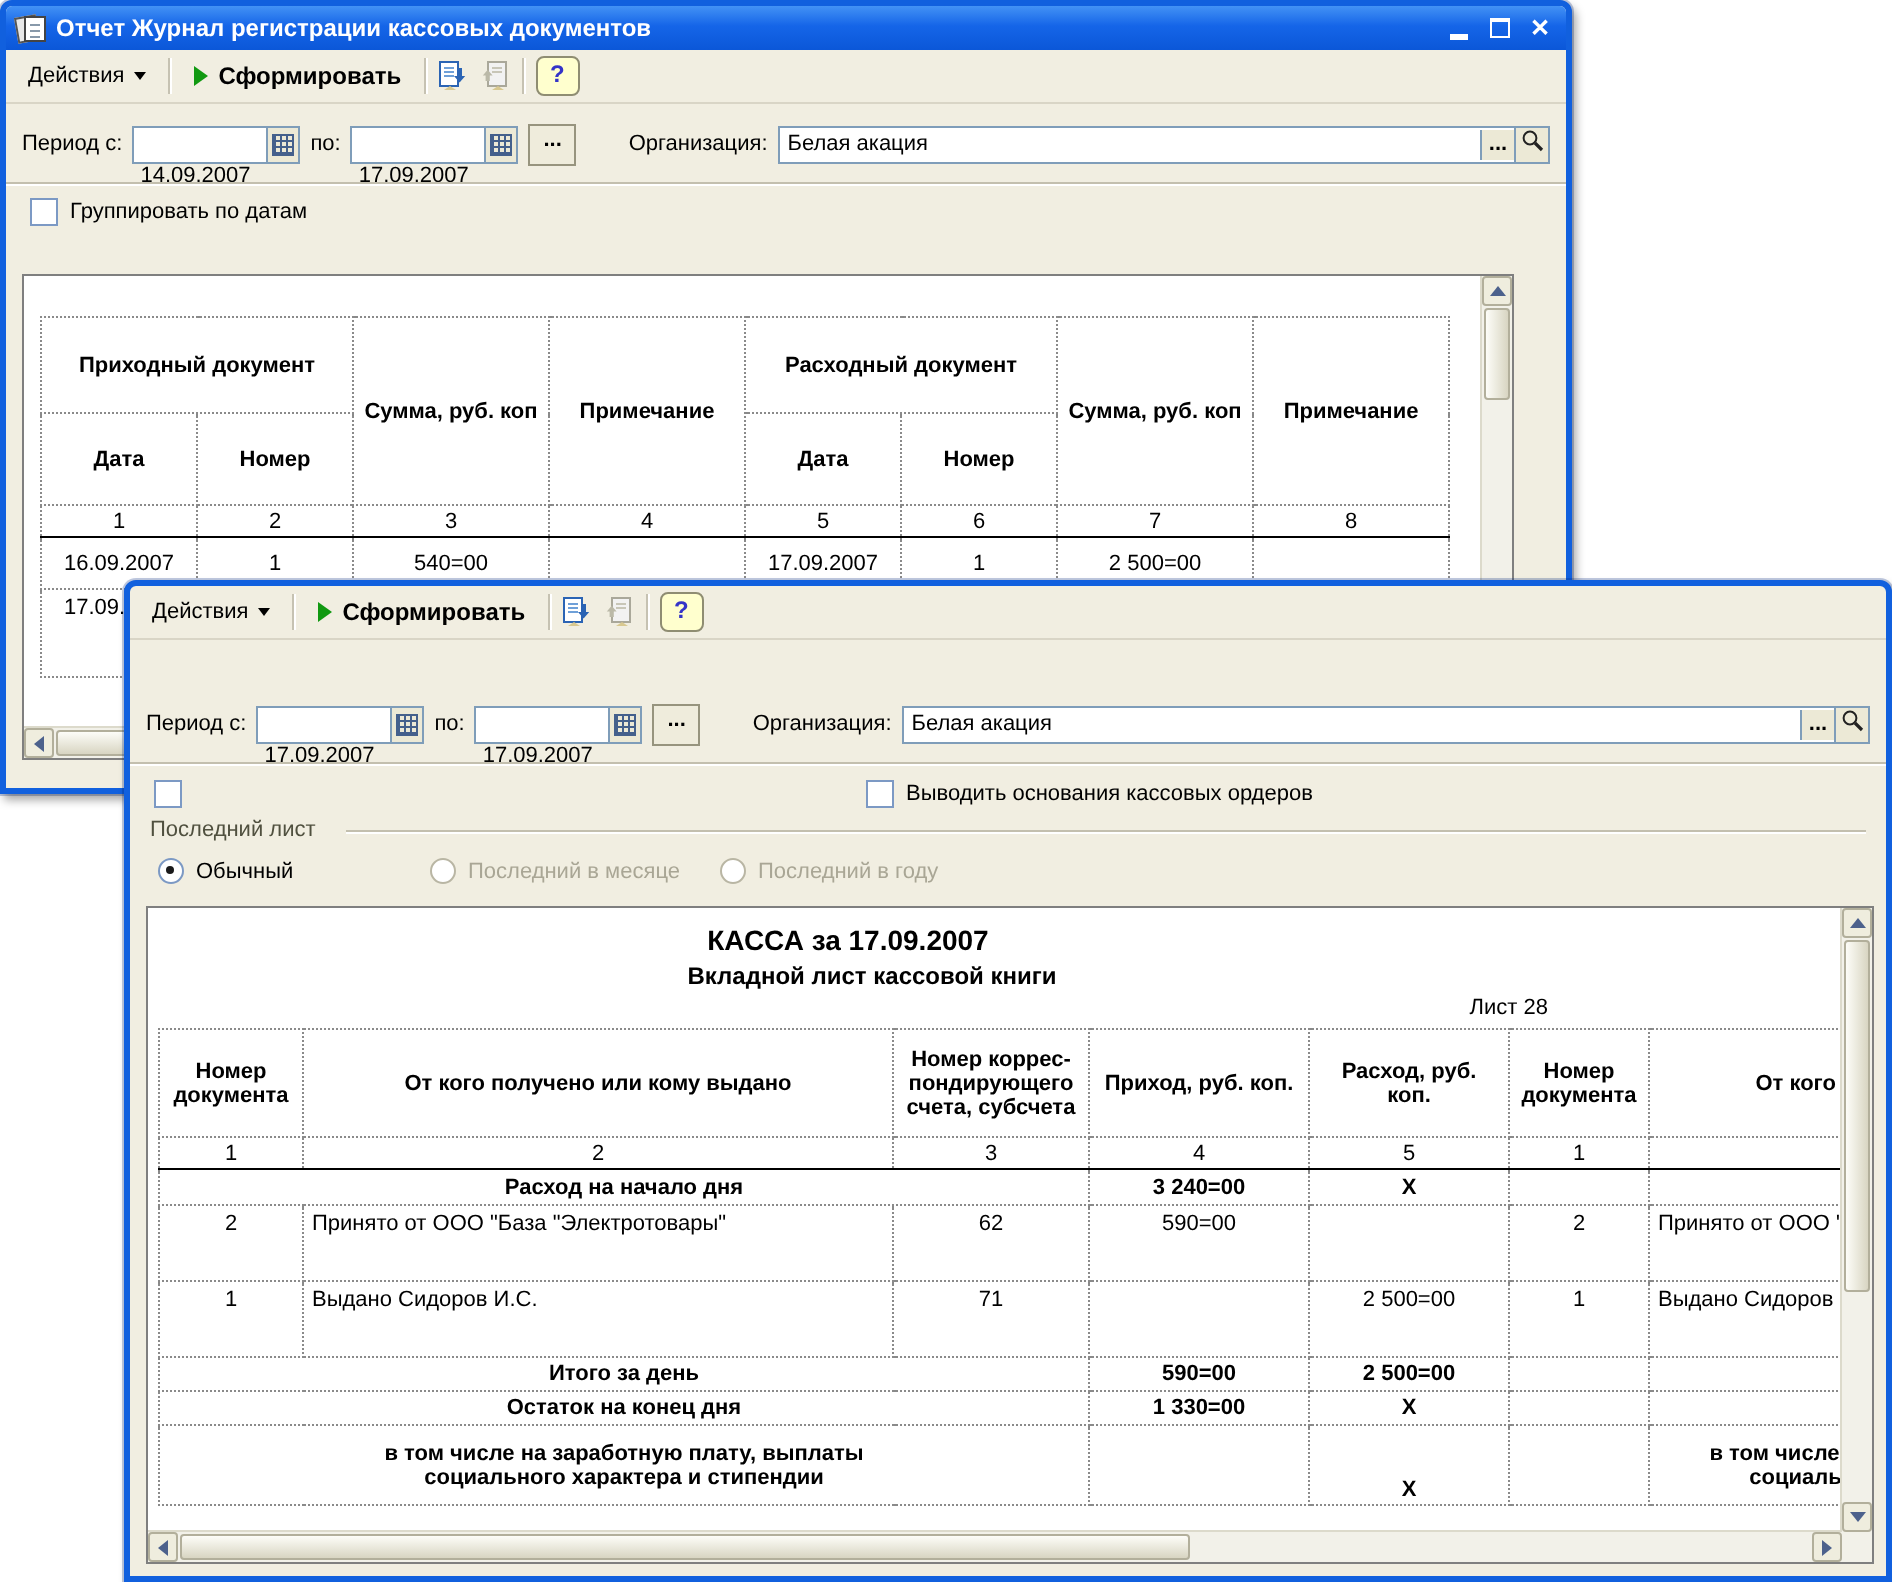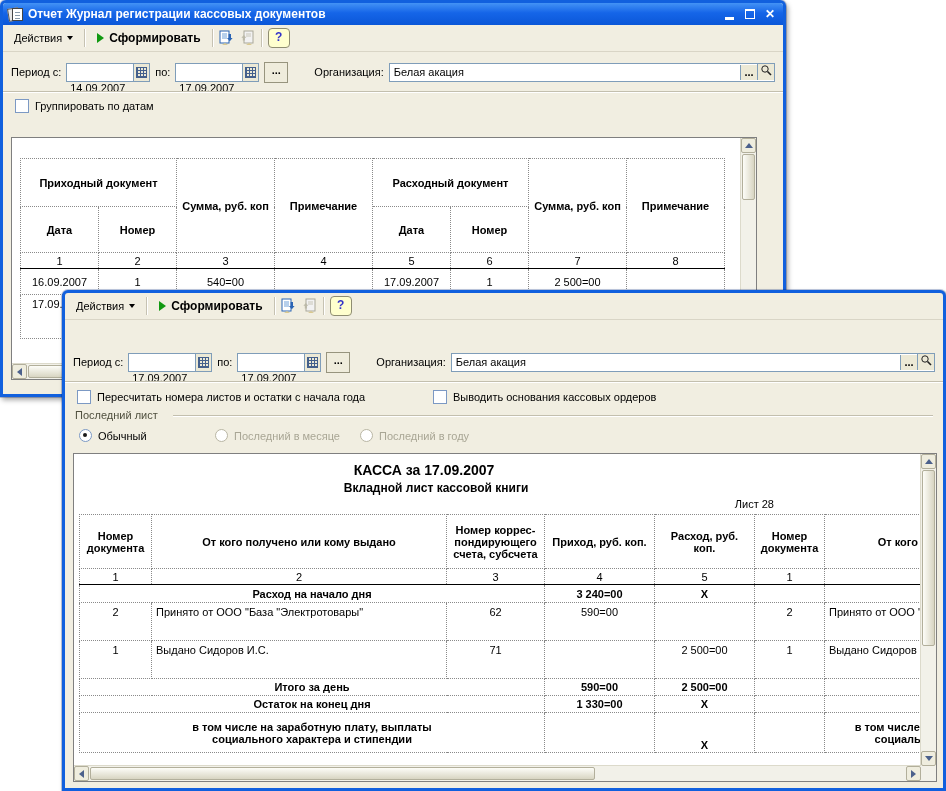--- a/index.html
+++ b/index.html
@@ -281,21 +281,20 @@
       <span class="infbtn">...</span>
       <span class="infbtn"><svg width="12" height="12" viewBox="0 0 12 12">
             <circle cx="5" cy="5" r="3.2" fill="none" stroke="#222"></circle>
             <line x1="7.5" y1="7.5" x2="11" y2="11" stroke="#222" stroke-width="1.6"></line>
           </svg></span>
     </span>
   </div>
   <div class="groove" style="top:88px"></div>
   <div class="cbrow" style="left:12px;top:97px">
     <span class="cb"></span>
-    <span class="lbl">Пересчитать номера листов и остатки с начала года</span>
   </div>
   <div class="cbrow" style="left:368px;top:97px">
     <span class="cb"></span>
     <span class="lbl">Выводить основания кассовых ордеров</span>
   </div>
   <div class="grplbl" style="left:10px;top:116px">Последний лист</div>
   <div class="groove" style="left:108px;right:10px;top:122px"></div>
   <div class="cbrow" style="left:14px;top:136px">
     <span class="rb sel"></span>
     <span class="lbl">Обычный</span>

